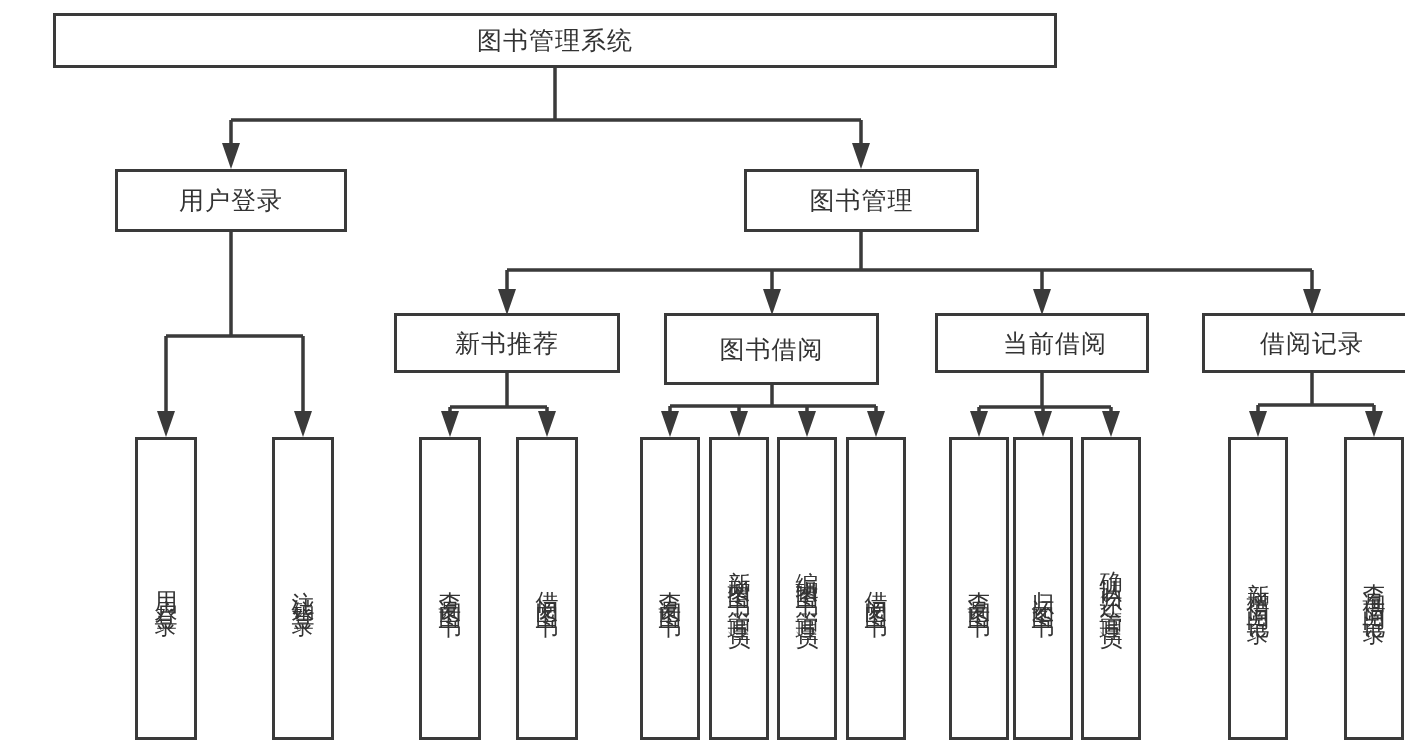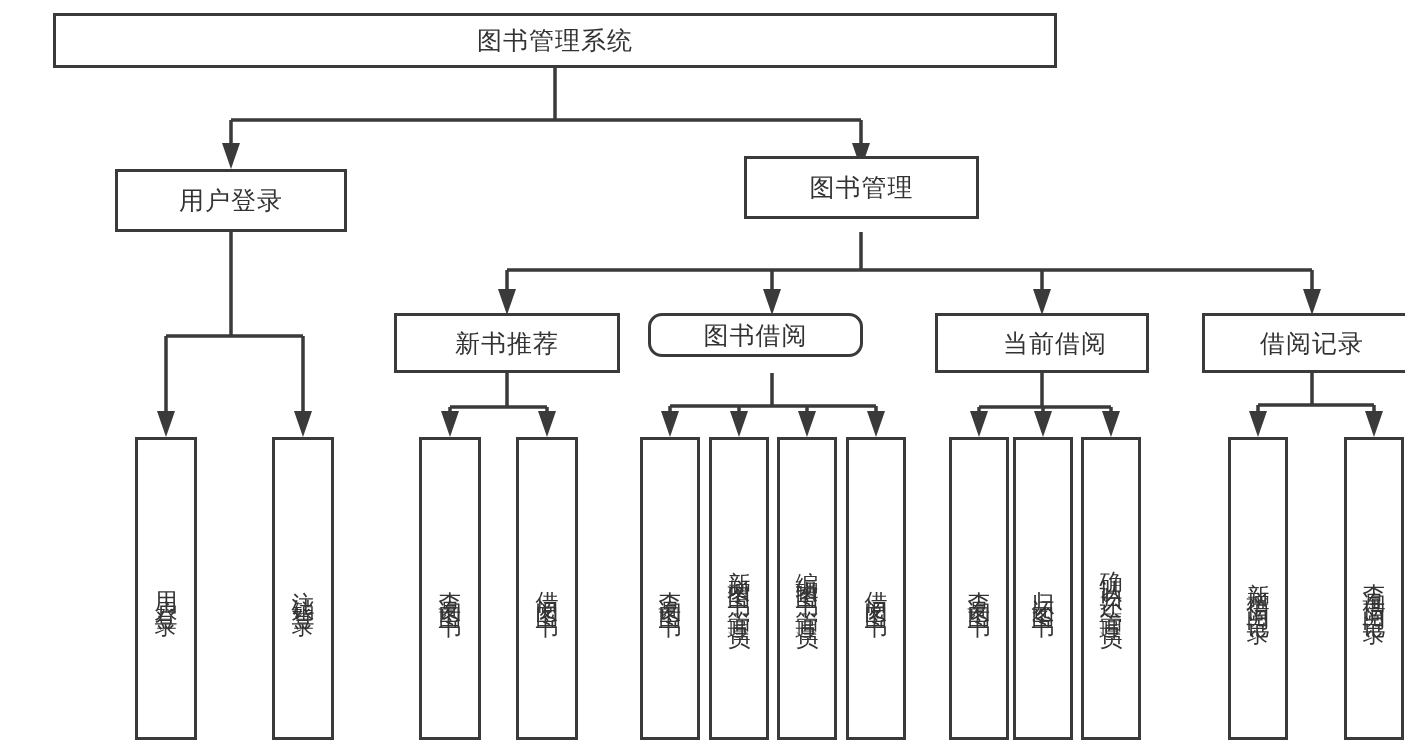--- a/index.html
+++ b/index.html
@@ -84,27 +84,27 @@
       <polygon points="1217,411 1235,411 1226,437" class="arrow"></polygon>
       <polygon points="1333,411 1351,411 1342,437" class="arrow"></polygon>
     </svg>
   <div id="nodes">
       <div class="box h" style="left: 21px; top: 13px; width: 1004px; height: 55px;">
         <span>图书管理系统</span>
       </div>
       <div class="box h" style="left: 83px; top: 169px; width: 232px; height: 63px;">
         <span>用户登录</span>
       </div>
-      <div class="box h" style="left: 712px; top: 156px; width: 235px; height: 63px;">
+      <div class="box h" style="left: 712px; top: 169px; width: 235px; height: 63px;">
         <span>图书管理</span>
       </div>
       <div class="box h" style="left: 362px; top: 313px; width: 226px; height: 60px;">
         <span>新书推荐</span>
       </div>
-      <div class="box h" style="left: 616px; top: 313px; width: 215px; height: 44px; border-radius: 14px;">
+      <div class="box h" style="left: 632px; top: 313px; width: 215px; height: 72px;">
         <span>图书借阅</span>
       </div>
       <div class="box h" style="left: 903px; top: 313px; width: 214px; height: 60px; padding-left: 26px;">
         <span>当前借阅</span>
       </div>
       <div class="box h" style="left: 1170px; top: 313px; width: 220px; height: 60px;">
         <span>借阅记录</span>
       </div>
       <div class="box v" style="left: 103px; top: 437px; width: 62px; height: 303px;">
         <span>用户登录</span>

